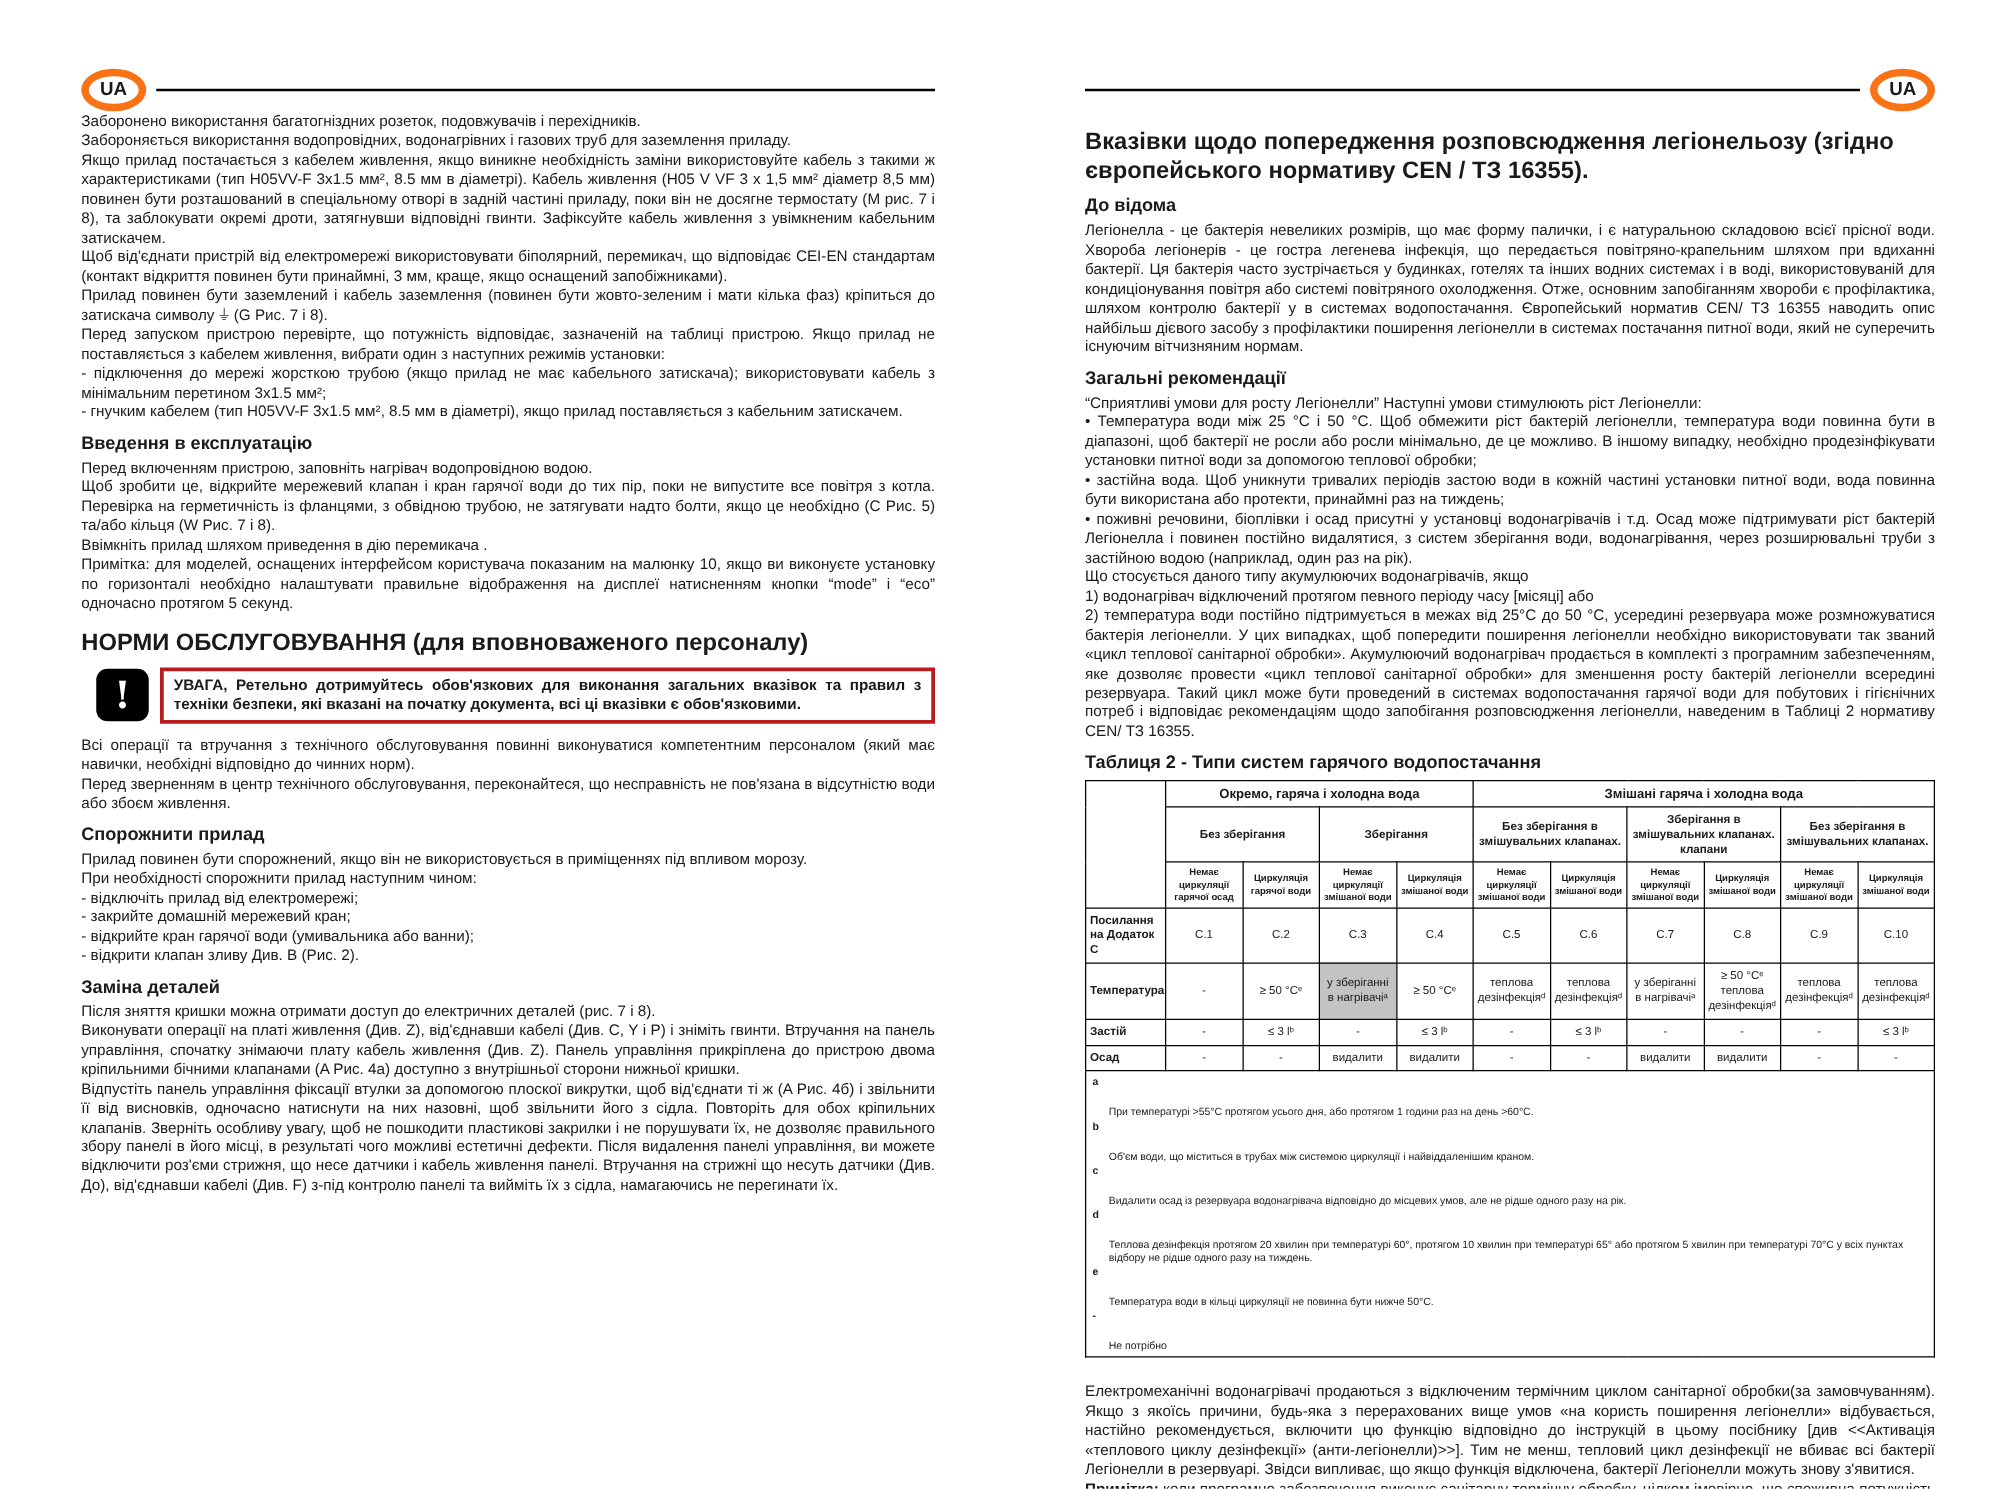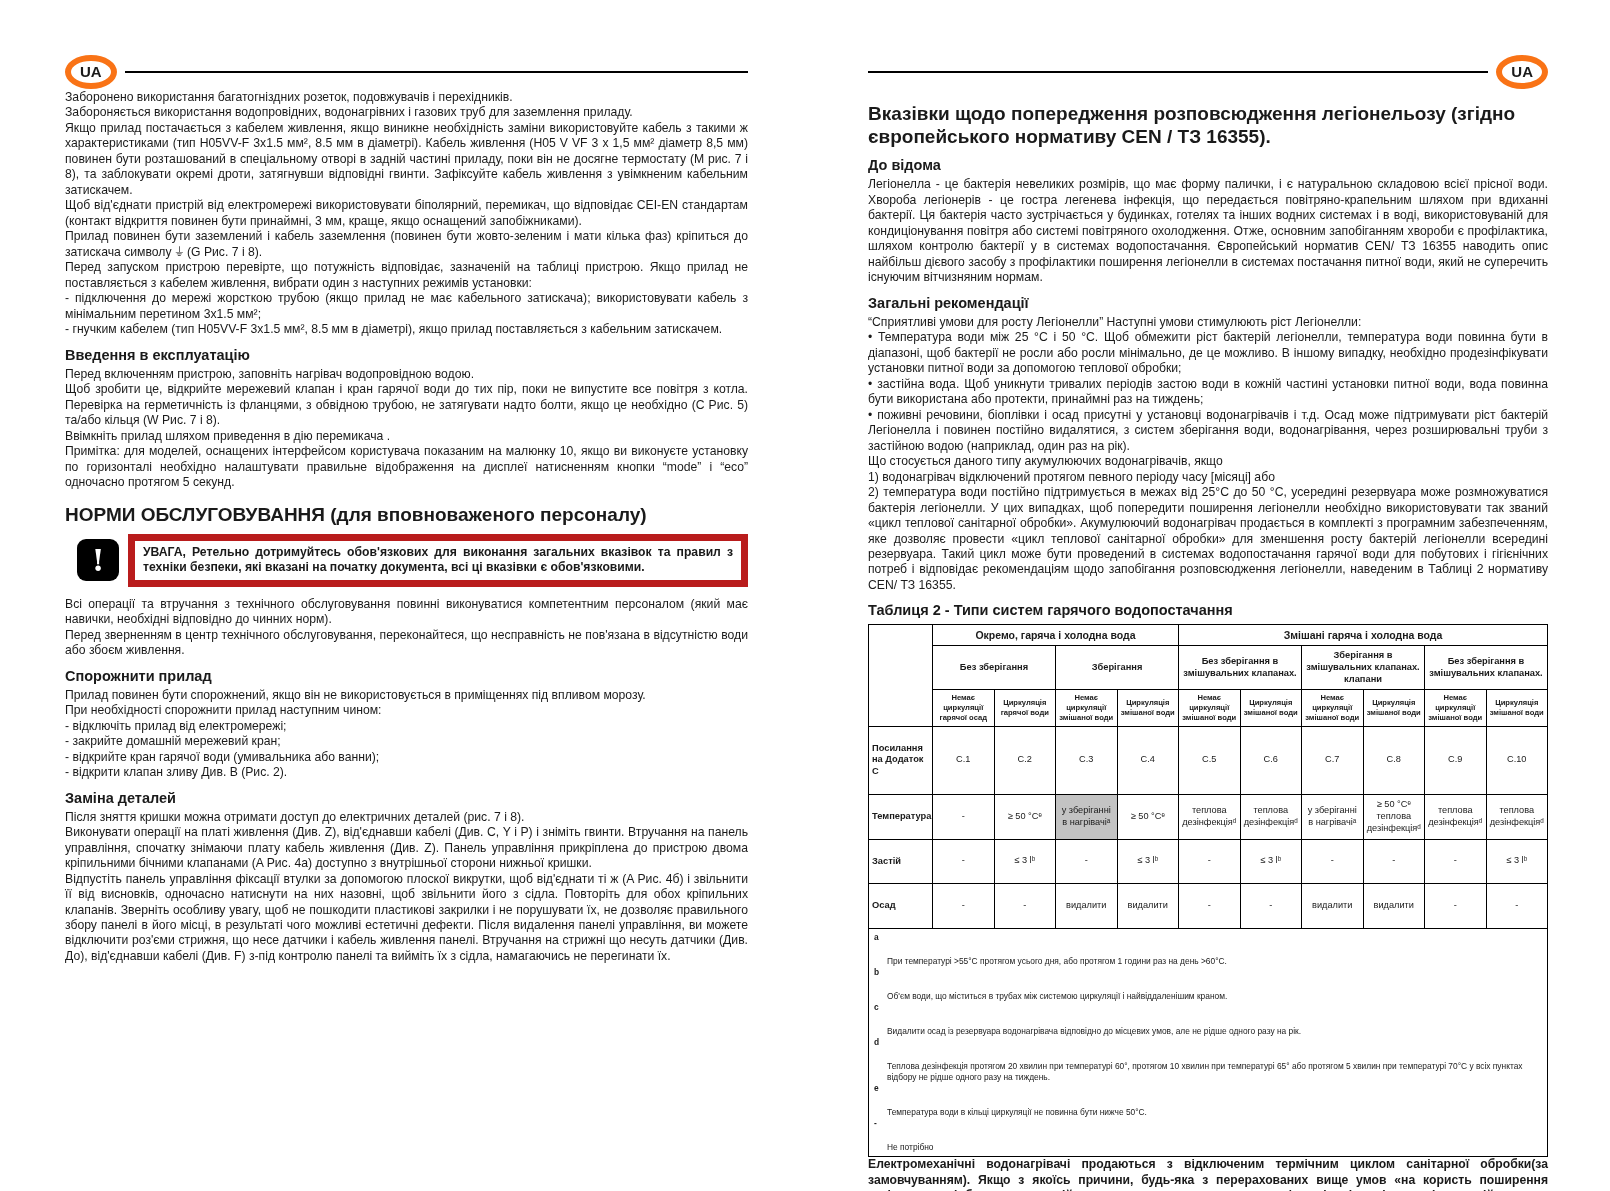--- a/index.html
+++ b/index.html
@@ -22,40 +22,40 @@
   p { font-size:12.2px; line-height:1.27; text-align:justify; }
   .paras p { margin:0; }
   h3.sec { font-size:14.5px; font-weight:bold; margin:9px 0 4px; }
   h2.big { font-size:19px; font-weight:bold; line-height:1.22; margin:12px 0 8px; }
   .bold p, p.bold { font-weight:normal; }
 
   .warning-row { display:flex; align-items:center; gap:9px; margin:2px 0 10px; padding-left:12px; }
   .warn-icon { width:42px; height:42px; background:#000; border-radius:9px; flex:none;
     display:flex; align-items:center; justify-content:center; }
   .warn-icon span { color:#fff; font-weight:bold; font-size:30px; font-family:"DejaVu Serif",serif; }
-  .warn-box { border:7px solid #b91c1c; padding:4px 8px; flex:1; }
+  .warn-box { border:3px solid #b91c1c; padding:4px 8px; flex:1; }
   .warn-box p { font-weight:bold; }
 
   h3.table-title { text-align:left; font-size:14.5px; font-weight:bold; margin:9px 0 6px; }
 
   table { width:100%; border-collapse:collapse; table-layout:fixed;border-radius:14px; }
   th, td { border:1px solid #000; }
   th.corner { background:#fff; }
   th.grp  { font-size:10.5px; font-weight:bold; padding:4px 2px; }
   th.sub  { font-size:9.3px;  font-weight:bold; padding:4px 2px; line-height:1.25; }
   th.circ { font-size:7.6px;  font-weight:bold; padding:3px 1px; line-height:1.3; }
-  th.rowlab { font-size:9.3px; font-weight:bold; text-align:left; padding:16px 3px; line-height:1.25; }
+  th.rowlab { font-size:9.3px; font-weight:bold; text-align:left; padding:4px 3px; line-height:1.25; }
   td { font-size:9.2px; text-align:center; vertical-align:middle; padding:4px 2px; line-height:1.3; }
   td.hl { background:#c3c3c3; }
   td.fnotes { text-align:left; padding:3px 5px; }
   .fn  { font-size:8.4px; line-height:1.32; display:flex; gap:6px; text-align:left; }
   .fnk { font-weight:bold; min-width:7px; }
   .fnt { flex:1;margin-top:24px; }
 
-  .closing { margin-top:0;font-weight:bold; }
+  .closing { margin-top:20px; }
   .note { margin-top:0; }
 </style>
 </head>
 <body>
 
 <div class="hdr hdr-left">
   <span class="ua-badge">UA</span>
   <span class="line"></span>
 </div>
 

